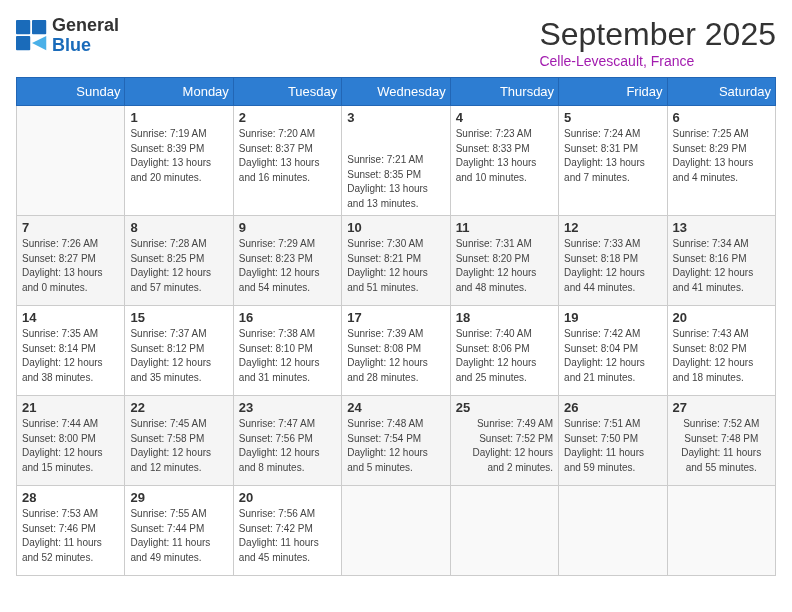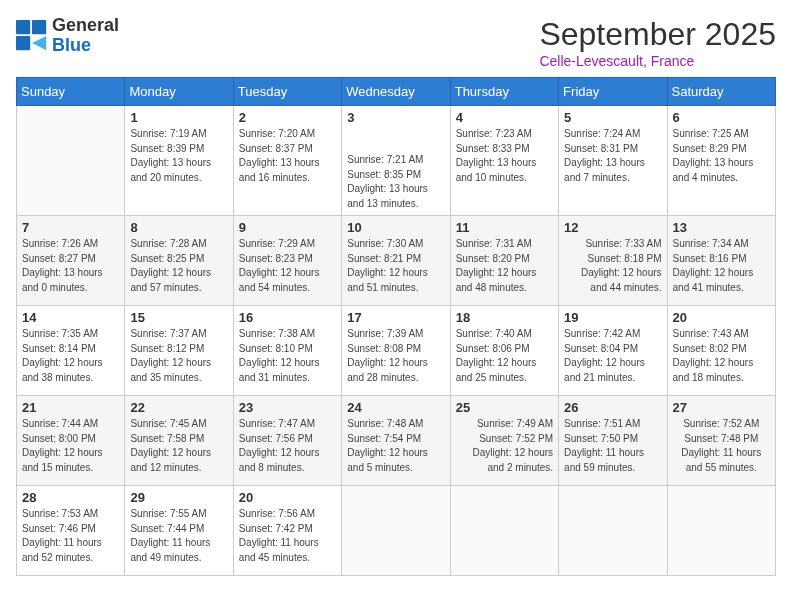--- a/index.html
+++ b/index.html
@@ -46,21 +46,21 @@
     }
     .calendar {
       width: 100%;
       border-collapse: collapse;
       font-size: 11px;
     }
     .calendar thead th {
       background: #2d7dd2;
       color: #fff;
       padding: 6px 4px;
-      text-align: left;
+      text-align: right;
       font-size: 13px;
       font-weight: normal;
       border: 1px solid #2266b5;
     }
     .calendar tbody td {
       border: 1px solid #ccc;
       vertical-align: top;
       padding: 4px 5px;
       width: calc(100% / 7);
       min-height: 80px;
@@ -201,21 +201,21 @@
         </td>
         <td>
           <div class="day-number">11</div>
           <div class="day-info" style="white-space: pre-line;">Sunrise: 7:31 AM
 Sunset: 8:20 PM
 Daylight: 12 hours
 and 48 minutes.</div>
         </td>
         <td>
           <div class="day-number">12</div>
-          <div class="day-info" style="white-space: pre-line; text-align: right;">Sunrise: 7:33 AM
+          <div class="day-info" style="white-space: pre-line;">Sunrise: 7:33 AM
 Sunset: 8:18 PM
 Daylight: 12 hours
 and 44 minutes.</div>
         </td>
         <td>
           <div class="day-number">13</div>
           <div class="day-info" style="white-space: pre-line;">Sunrise: 7:34 AM
 Sunset: 8:16 PM
 Daylight: 12 hours
 and 41 minutes.</div>

